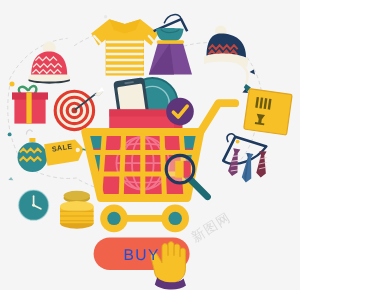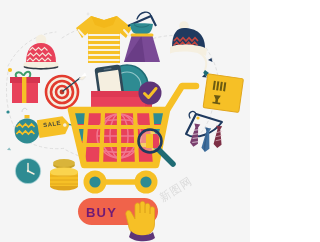--- a/index.html
+++ b/index.html
@@ -30,26 +30,26 @@
     top: 0;
     width: 250px;
     height: 242px;
     pointer-events: none;
   }
   .buy-text {
     position: absolute;
     left: 86px;
     top: 205px;
     width: 64px;
-    text-align: left;
+    text-align: center;
     font-family: "Liberation Sans", sans-serif;
     font-size: 13px;
-    font-weight: bold;
+    font-weight: normal;
     letter-spacing: 1.2px;
-    color: #701a75;
+    color: #1d4ed8;
   }
   .sale-text {
     position: absolute;
     left: 39px;
     top: 121px;
     width: 26px;
     text-align: center;
     font-family: "Liberation Sans", sans-serif;
     font-size: 6px;
     font-weight: bold;

